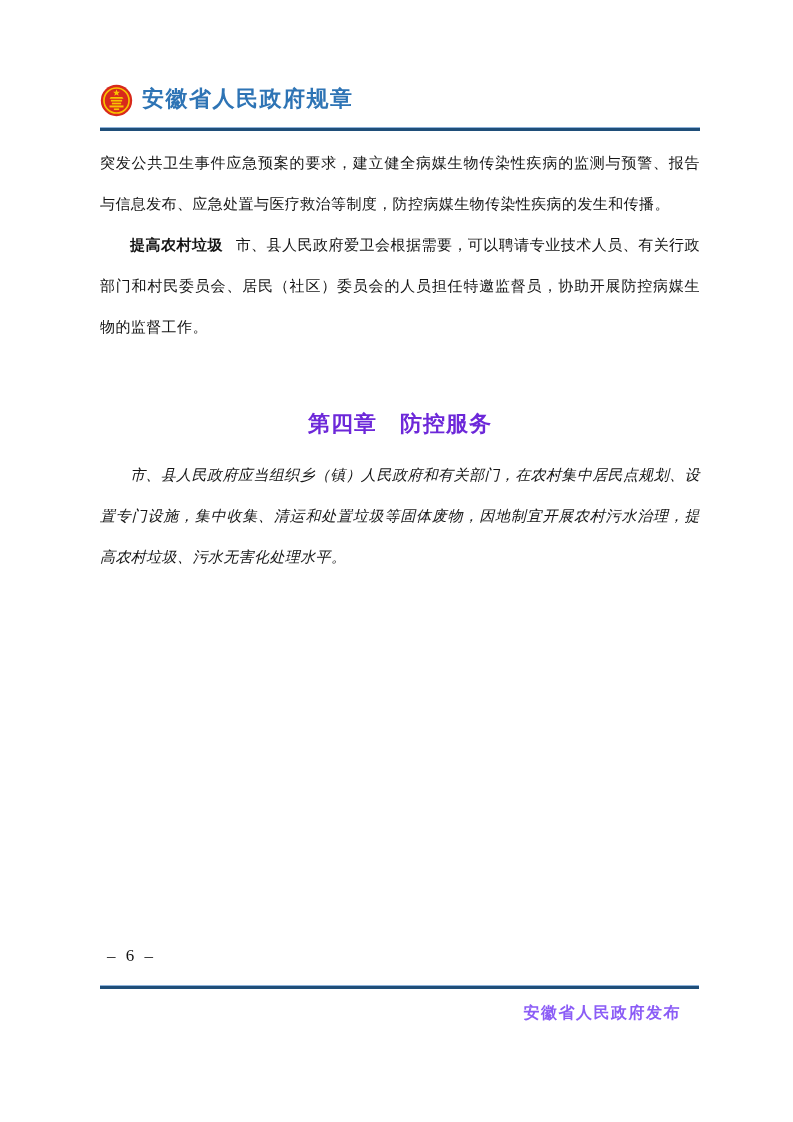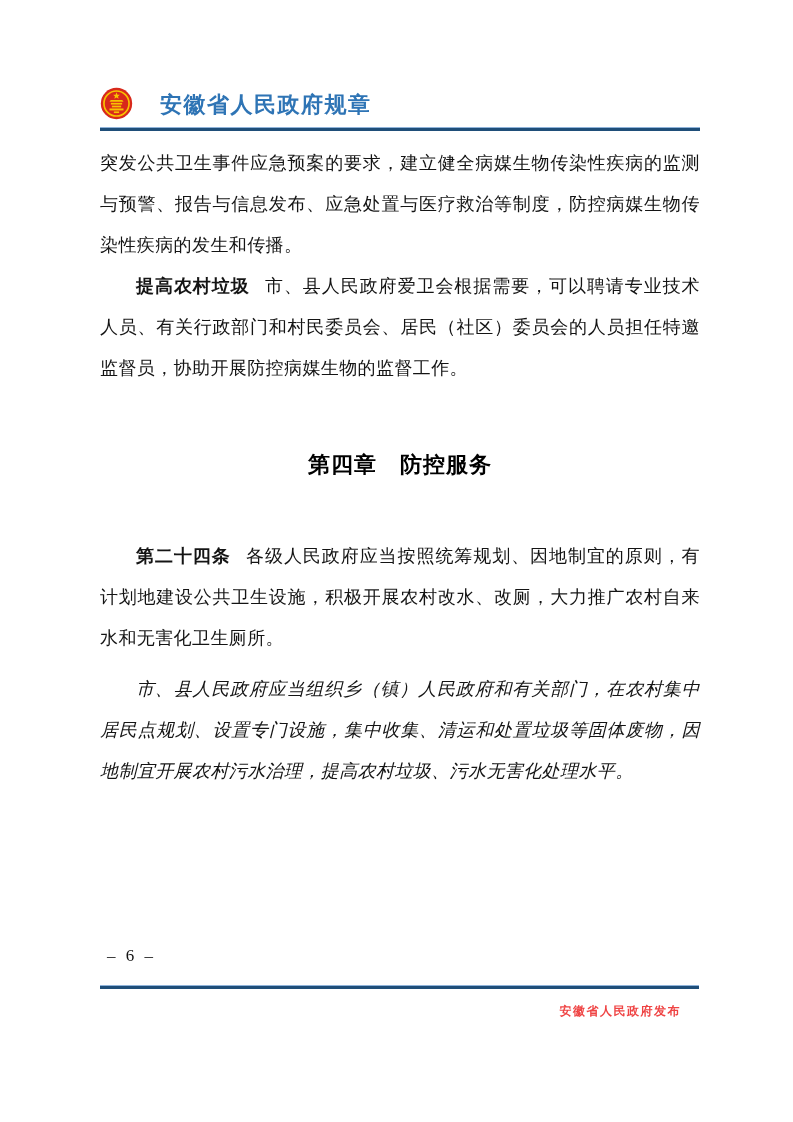--- a/index.html
+++ b/index.html
@@ -9,54 +9,54 @@
     height: 1122px;
     background: #ffffff;
     box-sizing: border-box;
     padding: 84px 93px 0 100px;
     font-family: "Liberation Serif", "DejaVu Serif", serif;
     color: #141414;
     overflow: hidden;
   }
 
   
-  .brand { display: flex; align-items: flex-end; gap: 27px; height: 36px; }
+  .brand { display: flex; align-items: flex-start; gap: 9px; height: 36px; }
   .emblem { width: 33px; height: 33px; flex: 0 0 auto; }
   .brand-title {
     font-family: "Liberation Sans", "DejaVu Sans", sans-serif;
     font-weight: 700;
     font-size: 22px;
     color: #2e74b5;
     letter-spacing: 1.5px;
     white-space: nowrap;
   }
   .header-rule {
     margin-top: 7px;
     height: 4px;
     background: linear-gradient(180deg, #8fb3da 0, #8fb3da 1px, #1f4e79 1px, #1f4e79 100%);
   }
 
   
   .doc-body { margin-top: 12px; }
   .para {
     margin: 0;
-    font-size: 18px;
+    font-size: 15px;
     line-height: 41px;
     letter-spacing: 0.4px;
     text-align: justify;
   }
   .para.indent { text-indent: 2em; }
   .lead { font-weight: 700; margin-right: 0.85em; }
   .chapter {
     margin: 61px 0 16px 0;
     text-align: center;
     font-family: "Liberation Sans", "DejaVu Sans", sans-serif;
     font-weight: 700;
     font-size: 22px;
-    color: #000000;
+    color: #6d28d9;
     letter-spacing: 1px;
     line-height: 30px;
   }
   .after-chapter { margin-top: 56px; }
   .gap-before { margin-top: 10px; font-style: italic; }
 
   
   .page-number {
     position: absolute;
     left: 107px;
@@ -72,22 +72,22 @@
     top: 985px;
     height: 4px;
     background: linear-gradient(180deg, #8fb3da 0, #8fb3da 1px, #1f4e79 1px, #1f4e79 100%);
   }
   .footer-publisher {
     position: absolute;
     right: 112px;
     top: 1003px;
     font-family: "Liberation Sans", "DejaVu Sans", sans-serif;
     font-weight: 700;
-    font-size: 12px;
-    color: #ef4444;
+    font-size: 16px;
+    color: #8b5cf6;
     letter-spacing: 1.5px;
   }
 </style>
 </head>
 <body>
 
 <div class="page">
 
   <header>
     <div class="brand">
@@ -107,21 +107,20 @@
   </header>
 
   <main class="doc-body">
 
     <p class="para"><span>突发公共卫生事件应急预案的要求，建立健全病媒生物传染性疾病的监测与预警、报告与信息发布、应急处置与医疗救治等制度，防控病媒生物传染性疾病的发生和传播。</span></p>
 
     <p class="para indent"><span class="lead">提高农村垃圾</span><span>市、县人民政府爱卫会根据需要，可以聘请专业技术人员、有关行政部门和村民委员会、居民（社区）委员会的人员担任特邀监督员，协助开展防控病媒生物的监督工作。</span></p>
 
     <h2 class="chapter">第四章　防控服务</h2>
 
-    <p class="para indent after-chapter"><span class="lead">第二十四条</span><span>各级人民政府应当按照统筹规划、因地制宜的原则，有计划地建设公共卫生设施，积极开展农村改水、改厕，大力推广农村自来水和无害化卫生厕所。</span></p>
 
     <p class="para indent gap-before"><span>市、县人民政府应当组织乡（镇）人民政府和有关部门，在农村集中居民点规划、设置专门设施，集中收集、清运和处置垃圾等固体废物，因地制宜开展农村污水治理，提高农村垃圾、污水无害化处理水平。</span></p>
 
   </main>
 
   <div class="page-number">– 6 –</div>
   <div class="footer-rule"></div>
   <div class="footer-publisher">安徽省人民政府发布</div>
 
 </div>

